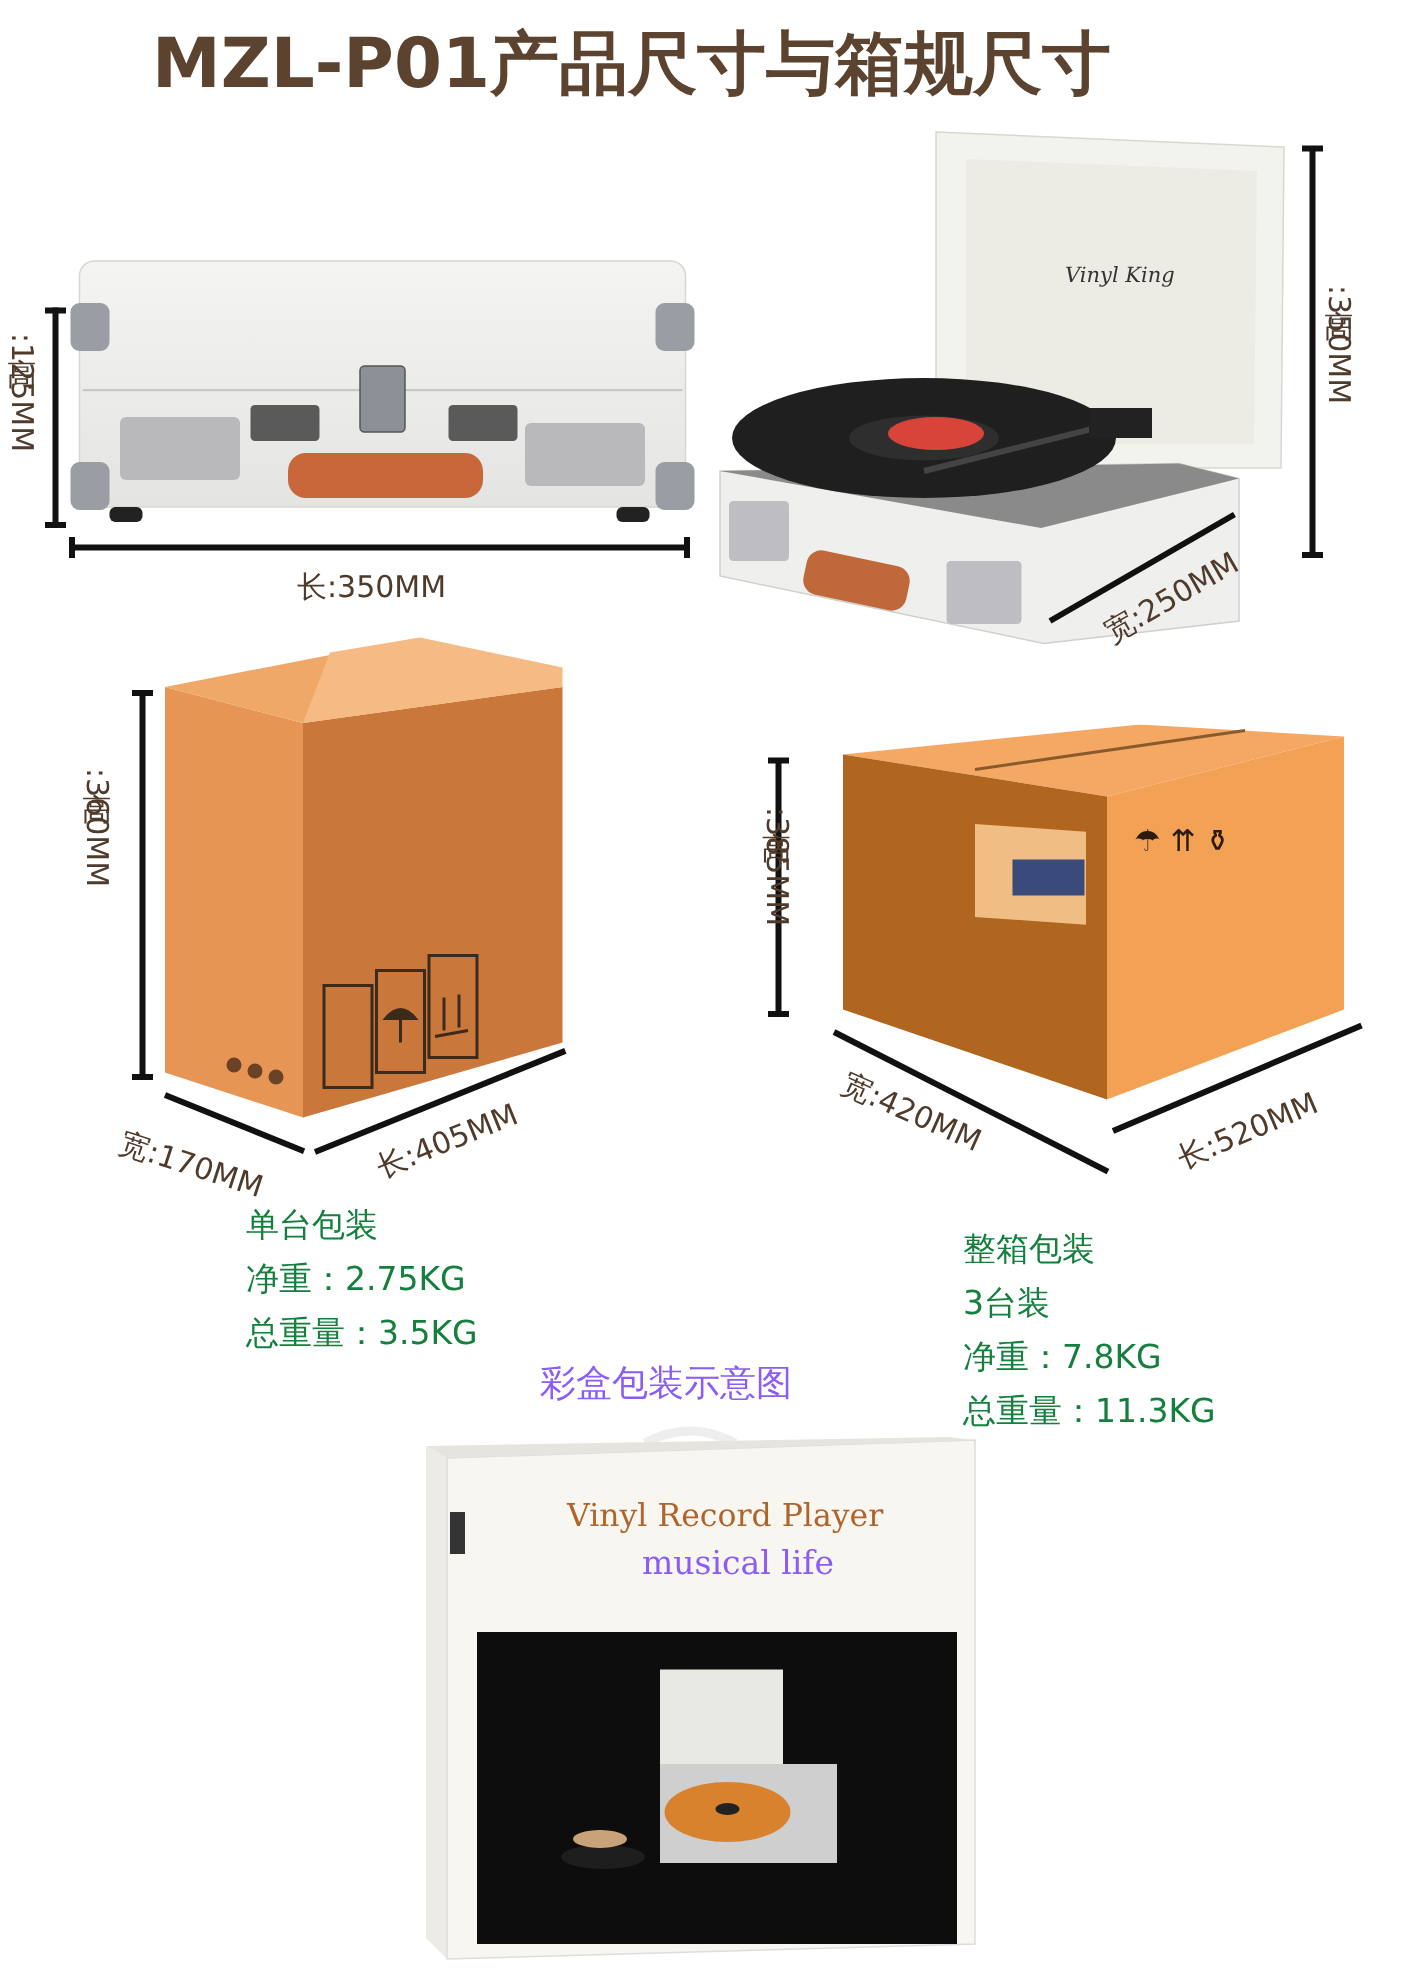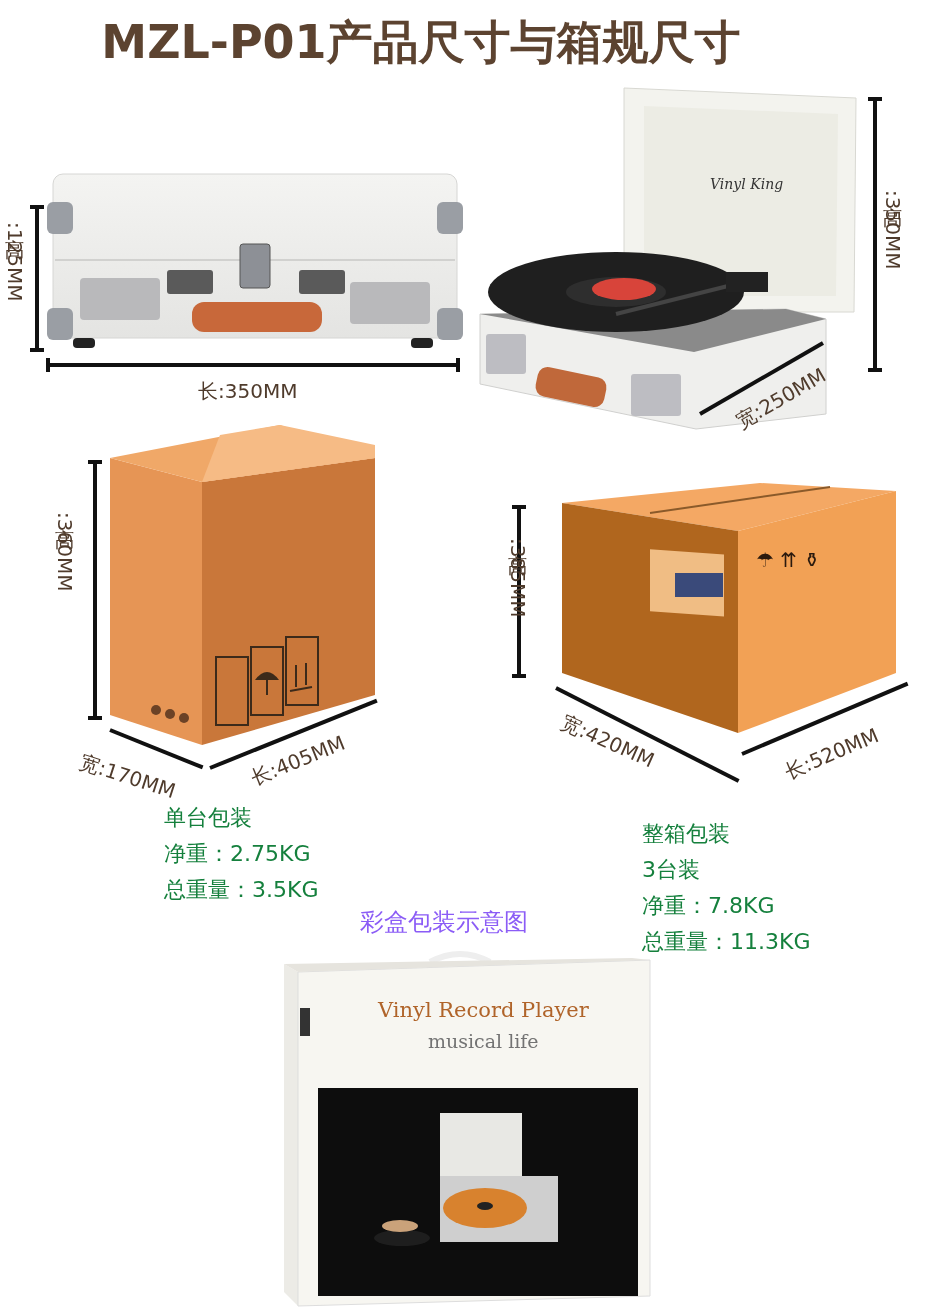--- a/index.html
+++ b/index.html
@@ -165,14 +165,14 @@
 
     <rect x="160" y="165" width="82" height="70" fill="#e8e8e4"></rect>
     <rect x="160" y="228" width="118" height="66" fill="#cfcfcf"></rect>
     <ellipse cx="205" cy="260" rx="42" ry="20" fill="#d8822e"></ellipse>
     <ellipse cx="205" cy="258" rx="8" ry="4" fill="#222"></ellipse>
 
     <ellipse cx="122" cy="290" rx="28" ry="8" fill="#1e1e1e"></ellipse>
     <ellipse cx="120" cy="278" rx="18" ry="6" fill="#caa27a"></ellipse>
   </svg>
   <div class="abs" style="left:98px; top:50px; font-family:'DejaVu Serif', serif; font-size:21px; color:#b0642a; white-space:nowrap;">Vinyl Record Player</div>
-  <div class="abs" style="left:148px; top:82px; font-family:'DejaVu Serif', serif; font-size:19px; color:#737373; white-space:nowrap;">musical life</div>
+  <div class="abs" style="left:148px; top:82px; font-family:'DejaVu Serif', serif; font-size:22px; color:#8b5cf6; white-space:nowrap;">musical life</div>
 </div>
 
 </body></html>

